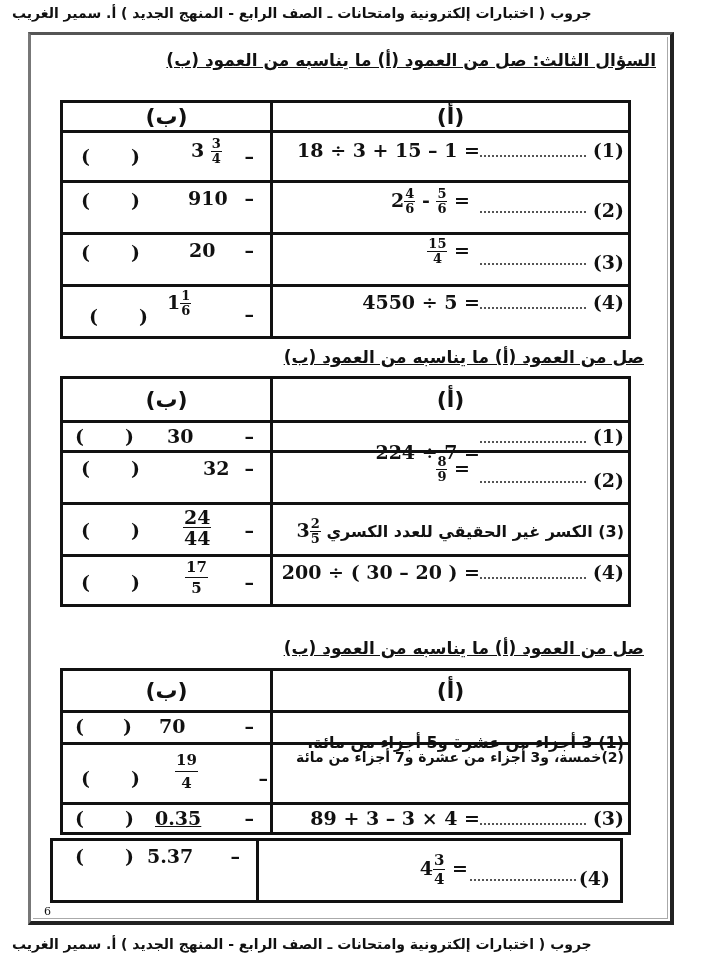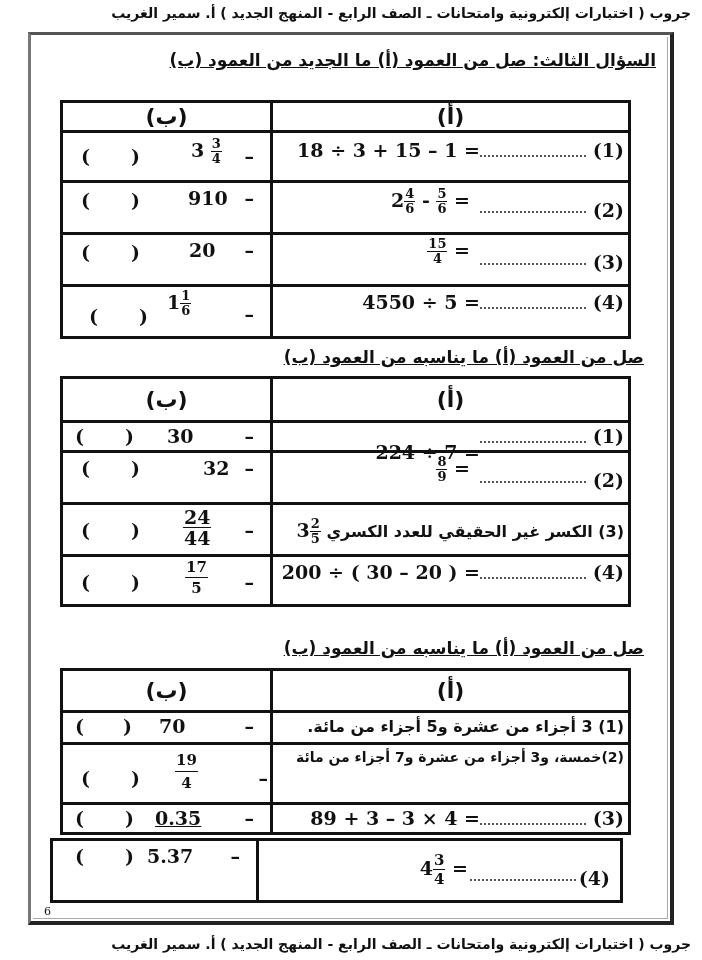--- a/index.html
+++ b/index.html
@@ -1,21 +1,21 @@
 <!DOCTYPE html>
 <html><head>
 <meta charset="utf-8">
 <style>
   html, body { margin: 0; padding: 0; }
   body {
     width: 702px; height: 960px; background: #ffffff; position: relative; overflow: hidden;
     font-family: "DejaVu Serif", serif; color: #111;
   }
   .hdr, .ftr {
-    position: absolute; left: 0; width: 691px; text-align: right;
+    position: absolute; left: 12px; width: 691px; text-align: left;
     font-family: "DejaVu Sans", sans-serif; font-weight: bold; font-size: 14px; direction: rtl;
   }
   .hdr { top: 5px; }
   .ftr { top: 936px; }
   .frame {
     position: absolute; left: 28px; top: 32px; width: 646px; height: 893px;
     border-top: 3px solid #555; border-left: 3px solid #777;
     border-right: 4px solid #222; border-bottom: 4px solid #222;
     box-sizing: border-box;
   }
@@ -51,21 +51,21 @@
 </style>
 </head>
 <body>
 
 <div class="hdr">جروب ( اختبارات إلكترونية وامتحانات ـ الصف الرابع - المنهج الجديد ) أ. سمير الغريب</div>
 
 <div class="frame">
     <div class="frame-inner"></div>
   </div>
 
-<div class="qtitle" style="right:46px; top:50px;">السؤال الثالث: صل من العمود (أ)  ما الجديد من العمود (ب)</div>
+<div class="qtitle" style="right:46px; top:50px;">السؤال الثالث: صل من العمود (أ)  ما يناسبه من العمود (ب)</div>
 
 <table class="mt" style="left:60px; top:100px; width:568px;">
   <colgroup>
       <col style="width:210px">
       <col style="width:358px">
     </colgroup>
   <tbody>
       <tr class="head" style="height:30px;">
     <td>(ب)</td>
     <td>(أ)</td>
@@ -227,21 +227,21 @@
     <td>(أ)</td>
   </tr>
   <tr style="height:32px;">
     <td>
       <span class="b-paren-l" style="top:2px; left:12px;">(</span>
       <span class="b-paren-r" style="top:2px; left:60px;">)</span>
       <span class="b-val" style="left:96px; top:2px;">70</span>
       <span class="b-dash" style="top:2px;">–</span>
     </td>
     <td class="cellA">
-      <span class="a-text" style="top:4px;">
+      <span class="a-text" style="top:20px;">
         <span>(1)</span>
         <span>3 أجزاء من عشرة و5 أجزاء من مائة.</span>
       </span>
     </td>
   </tr>
   <tr style="height:60px;">
     <td>
       <span class="b-paren-l" style="top:22px;">(</span>
       <span class="b-paren-r" style="top:22px;">)</span>
       <span class="b-val" style="left:112px; top:4px;">

